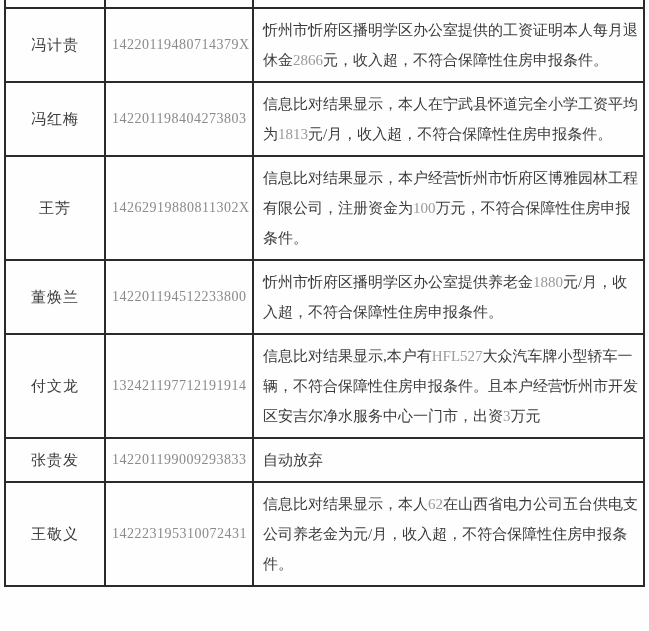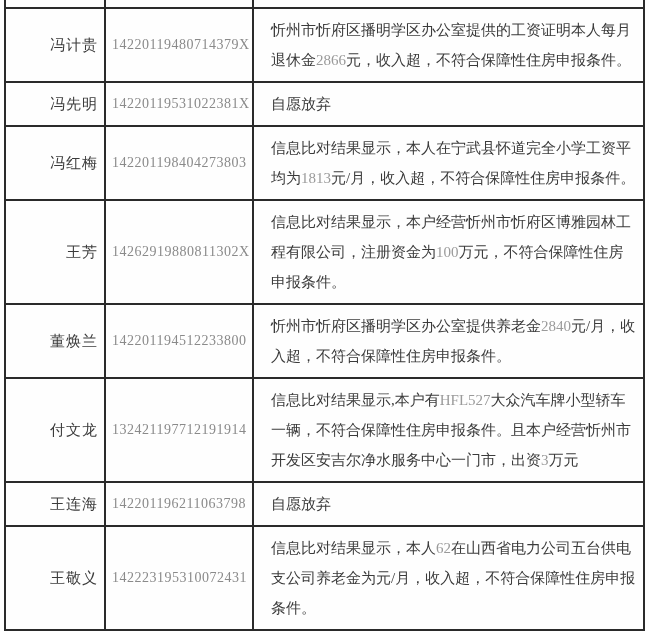--- a/index.html
+++ b/index.html
@@ -32,32 +32,32 @@
     padding: 6px 6px;
     overflow: hidden;
   }
   .review-table tr { height: 44px; }
   .review-table tr.partial { height: 16px; }
   .review-table tr.partial td { padding: 0; }
   col.c-name   { width: 100px; }
   col.c-id     { width: 148px; }
   col.c-reason { width: 391px; }
   td.name-cell {
-    text-align: right;
+    text-align: center;
     letter-spacing: 1px;
   }
   td.id-cell {
     text-align: center;
     color: #8a8a8a;
     font-size: 14px;
     letter-spacing: 0.5px;
   }
   td.reason-cell {
     text-align: left;
-    padding-left: 17px;
+    padding-left: 9px;
     padding-right: 5px;
     line-height: 30px;
   }
   .reason-cell .latin,
   .reason-cell .num {
     color: #9a9a9a;
   }
 </style>
 </head>
 <body>
@@ -74,48 +74,43 @@
           <td class="name-cell"></td>
           <td class="id-cell"></td>
           <td class="reason-cell"></td>
         </tr>
         <tr>
           <td class="name-cell">冯计贵</td>
           <td class="id-cell">14220119480714379X</td>
           <td class="reason-cell">忻州市忻府区播明学区办公室提供的工资证明本人每月退休金<span class="num">2866</span>元，收入超，不符合保障性住房申报条件。</td>
         </tr>
         <tr>
-          <td class="name-cell">冯先明</td>
-          <td class="id-cell">14220119531022381X</td>
-          <td class="reason-cell">自愿放弃</td>
-        </tr>
-        <tr>
           <td class="name-cell">冯红梅</td>
           <td class="id-cell">142201198404273803</td>
           <td class="reason-cell">信息比对结果显示，本人在宁武县怀道完全小学工资平均为<span class="num">1813</span>元/月，收入超，不符合保障性住房申报条件。</td>
         </tr>
         <tr>
           <td class="name-cell">王芳</td>
           <td class="id-cell">14262919880811302X</td>
           <td class="reason-cell">信息比对结果显示，本户经营忻州市忻府区博雅园林工程有限公司，注册资金为<span class="num">100</span>万元，不符合保障性住房申报条件。</td>
         </tr>
         <tr>
           <td class="name-cell">董焕兰</td>
           <td class="id-cell">142201194512233800</td>
-          <td class="reason-cell">忻州市忻府区播明学区办公室提供养老金<span class="num">2840</span>元/月，收入超，不符合保障性住房申报条件。</td>
+          <td class="reason-cell">忻州市忻府区播明学区办公室提供养老金<span class="num">1880</span>元/月，收入超，不符合保障性住房申报条件。</td>
         </tr>
         <tr>
           <td class="name-cell">付文龙</td>
           <td class="id-cell">132421197712191914</td>
           <td class="reason-cell">信息比对结果显示,本户有<span class="num">HFL527</span>大众汽车牌小型轿车一辆，不符合保障性住房申报条件。且本户经营忻州市开发区安吉尔净水服务中心一门市，出资<span class="num">3</span>万元</td>
         </tr>
         <tr>
-          <td class="name-cell">王连海</td>
-          <td class="id-cell">142201196211063798</td>
-          <td class="reason-cell">自愿放弃</td>
+          <td class="name-cell">张贵发</td>
+          <td class="id-cell">142201199009293833</td>
+          <td class="reason-cell">自动放弃</td>
         </tr>
         <tr>
           <td class="name-cell">王敬义</td>
           <td class="id-cell">142223195310072431</td>
           <td class="reason-cell">信息比对结果显示，本人<span class="num">62</span>在山西省电力公司五台供电支公司养老金为元/月，收入超，不符合保障性住房申报条件。</td>
         </tr>
       </tbody>
   </table>
 </div>
 

